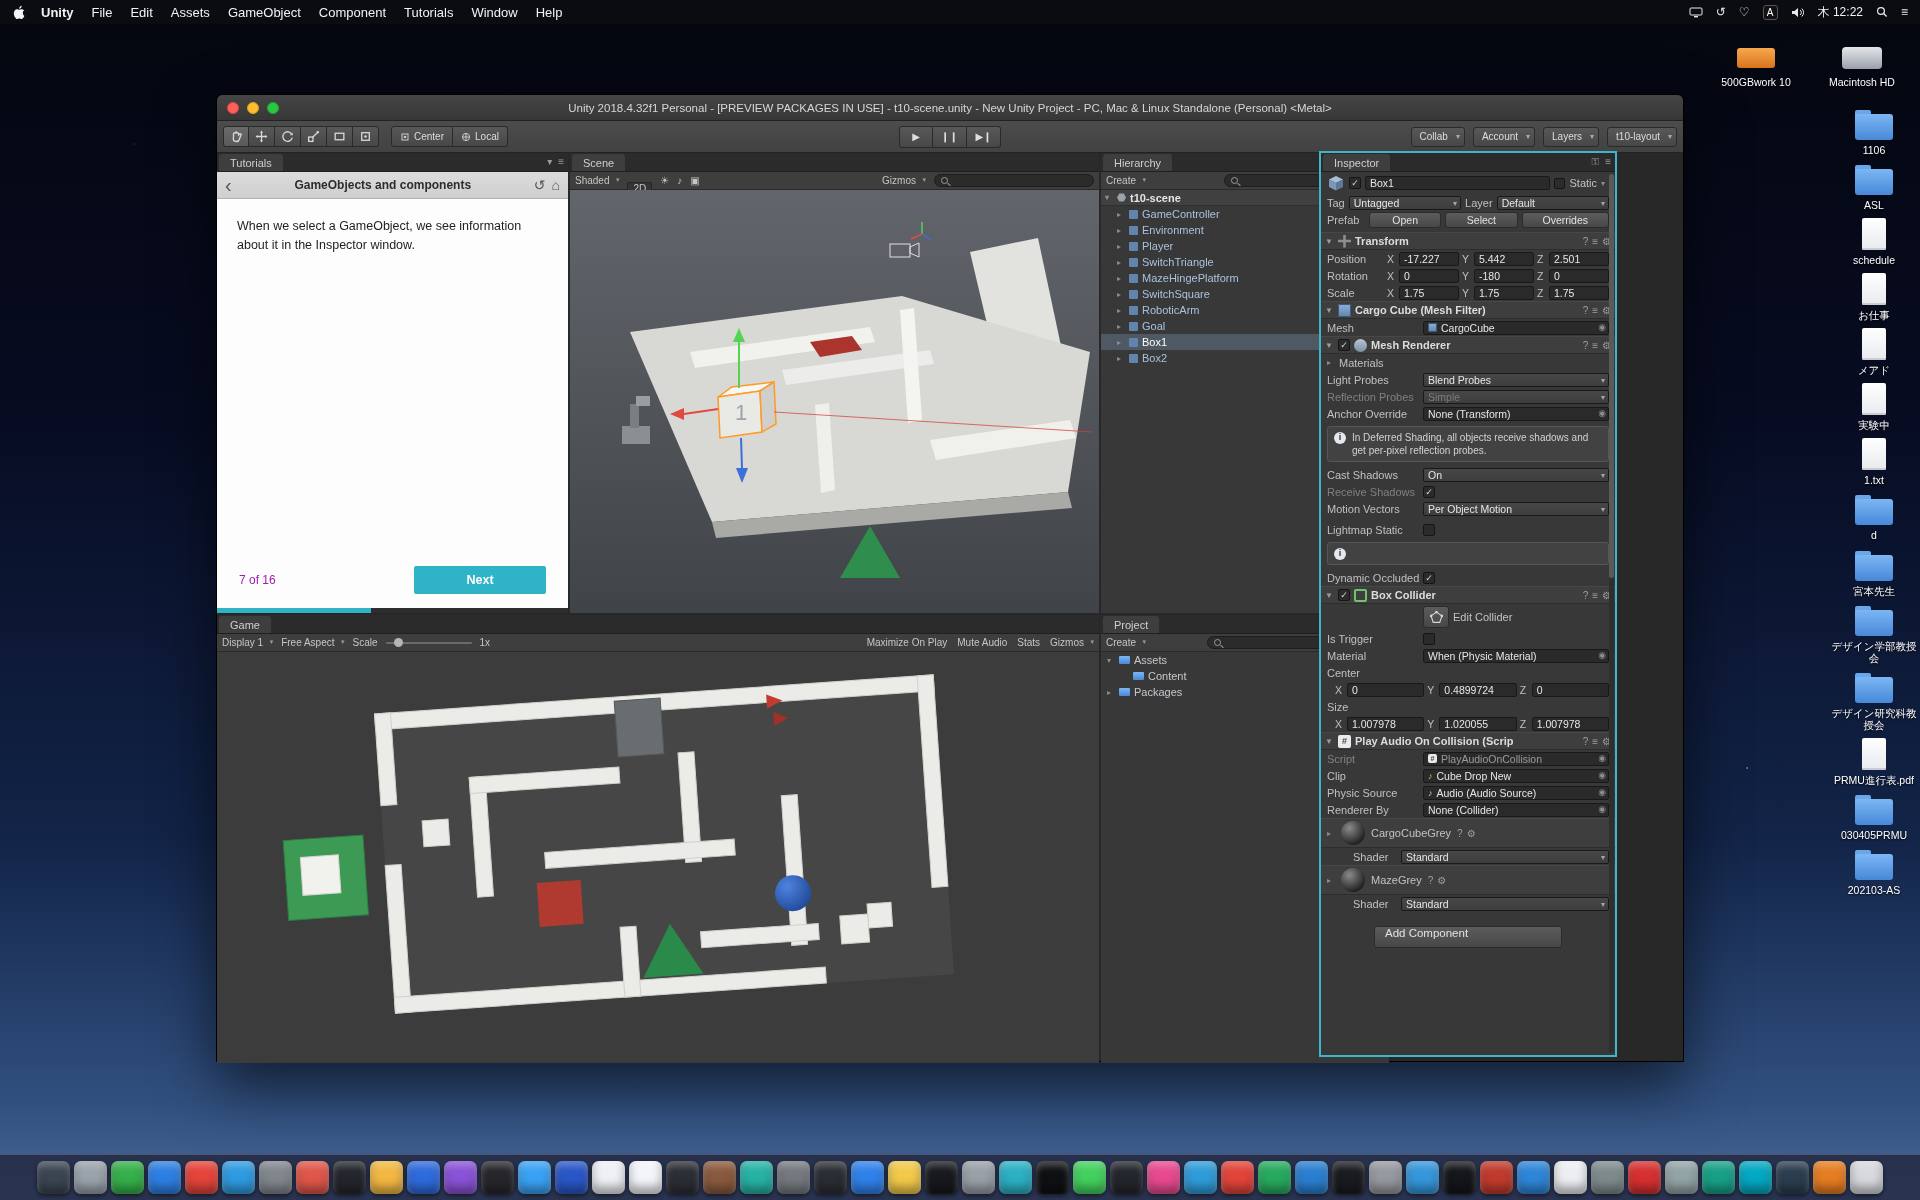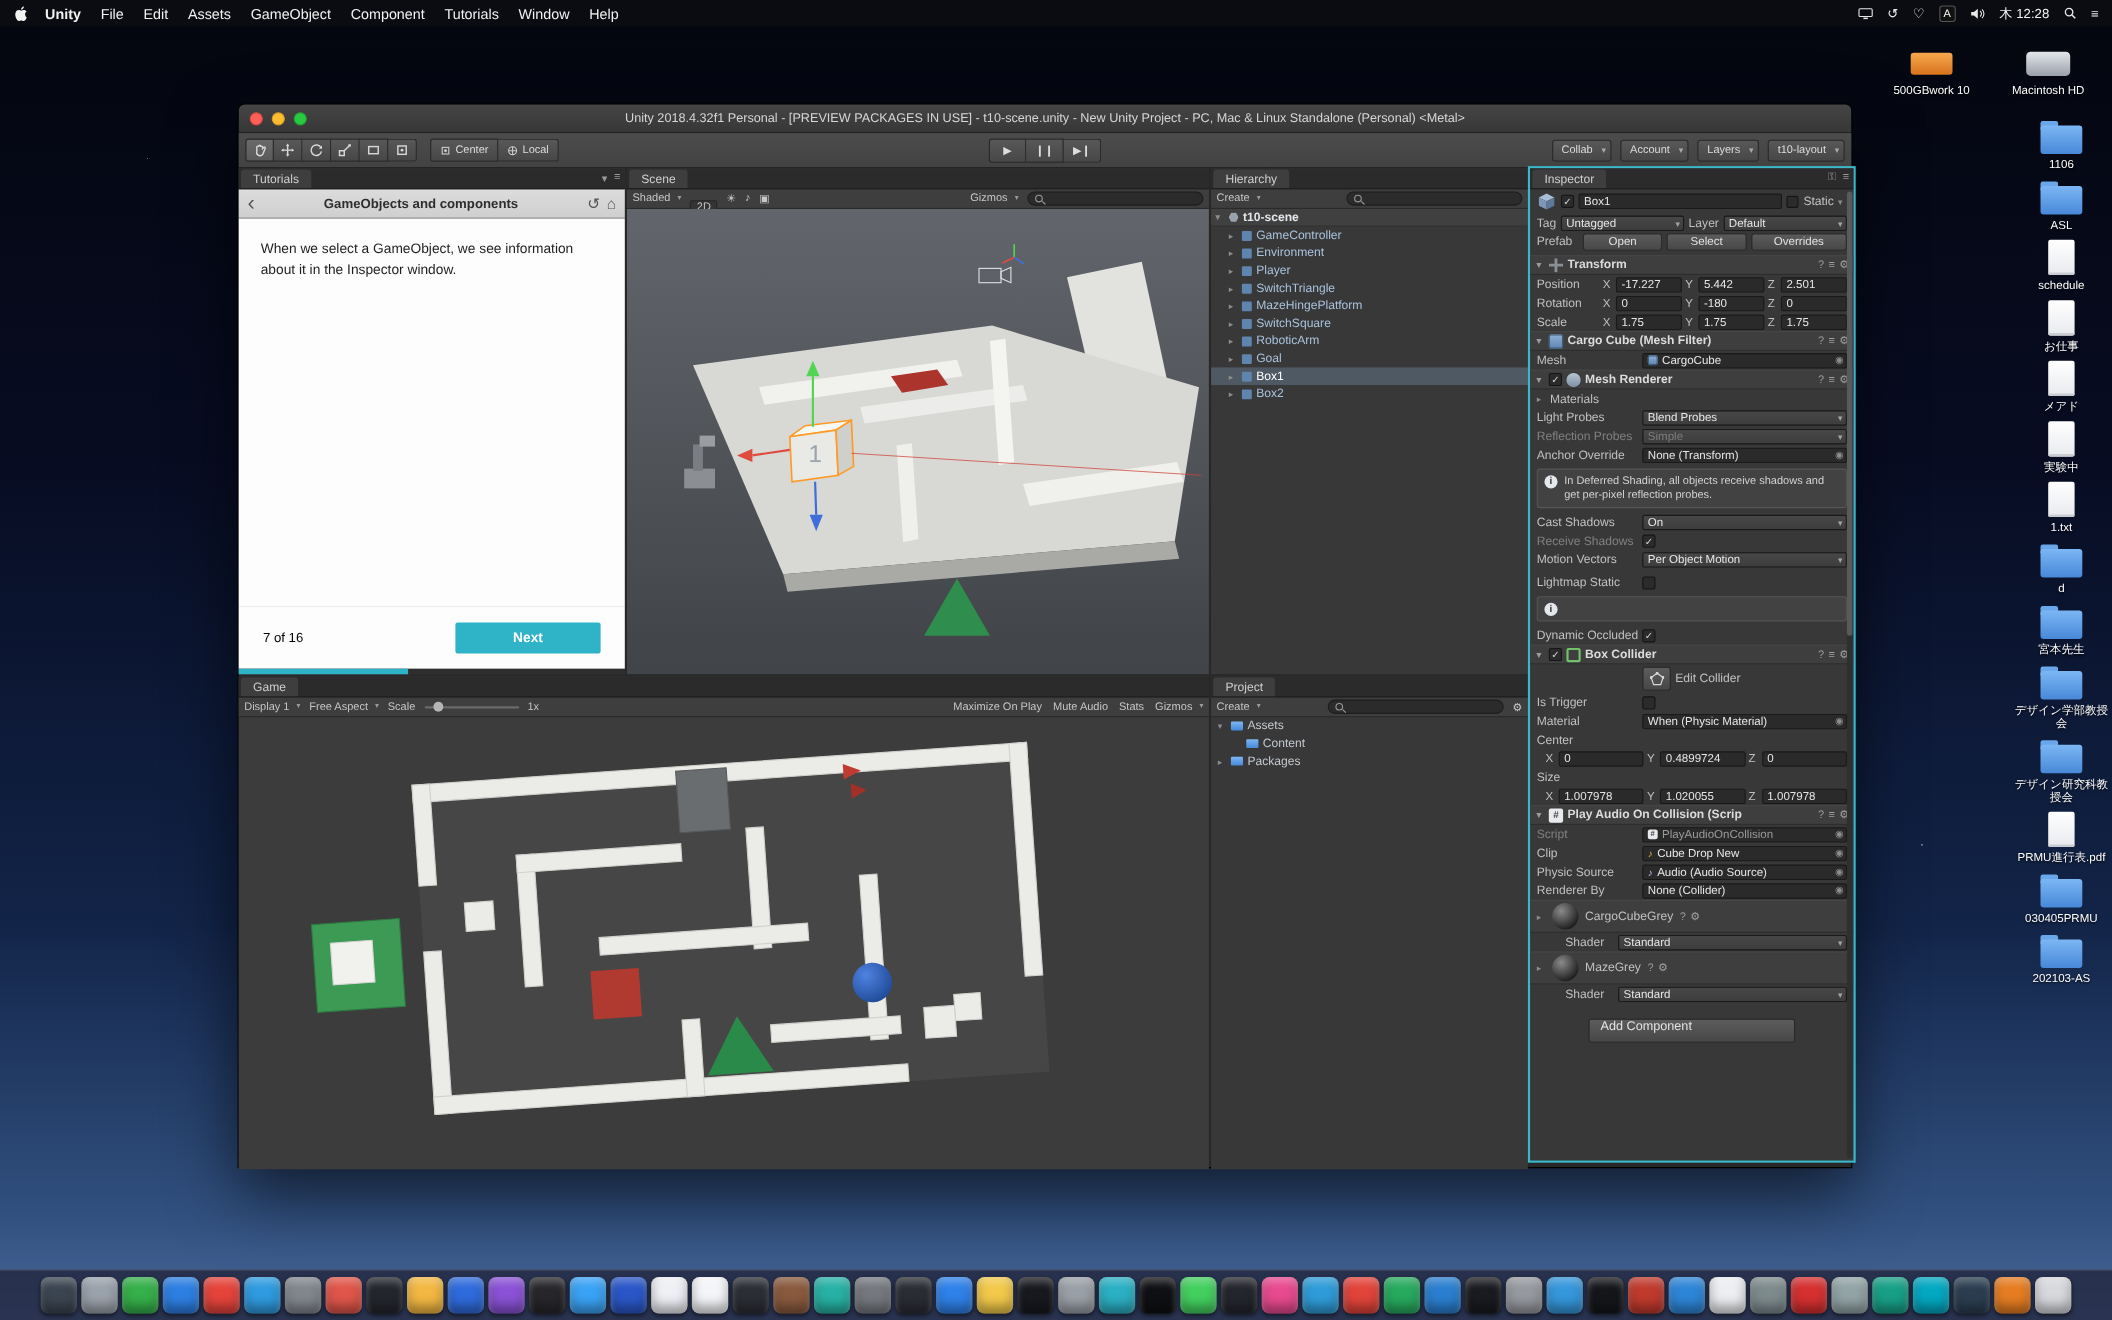--- a/index.html
+++ b/index.html
@@ -108,21 +108,21 @@
   
   .tut { left:0px; top:58px; width:351px; height:460px; }
   .tut-head { height:27px; background:linear-gradient(180deg,#dcdcdc,#cfcfcf); border-bottom:1px solid #b2b2b2;
     display:flex; align-items:center; padding:0 8px; color:#333; }
   .tut-title { flex:1; text-align:center; font-size:12px; font-weight:bold; color:#2d2d2d; }
   .tut-body { background:#fdfdfd; height:352px; padding:18px 20px; color:#1e1e1e;
     font-size:12.5px; line-height:1.5; }
   .tut-body p { margin-bottom:14px; }
   .tut-foot { background:#fdfdfd; height:57px; display:flex; align-items:center;
     justify-content:space-between; padding:0 22px; }
-  .step { color:#000000; font-size:12px; }
+  .step { color:#a21caf; font-size:12px; }
   .next { width:132px; height:28px; background:#2fb3c7; color:#fff; font-weight:bold;
     font-size:12.5px; display:flex; align-items:center; justify-content:center; border-radius:2px; }
   .tut-prog { height:5px; background:#2e2e2e; position:relative; }
   .tut-prog .fill { position:absolute; left:0; top:0; bottom:0; background:#2fb3c7; }
   .ghost-ico { color:#555; font-size:14px; }
   
   .scene { left:353px; top:58px; width:529px; height:460px; }
   .game { left:0px; top:520px; width:882px; height:448px; }
   .viewfill { width:100%; height:calc(100% - 37px); display:block; }
   .tglbtn { padding:4px 5px; height:14px; display:flex; align-items:center; background:#343434;
@@ -140,21 +140,21 @@
     clip-path:polygon(25% 5%,75% 5%,100% 50%,75% 95%,25% 95%,0 50%); }
   .hrow { height:16px; display:flex; align-items:center; gap:4px; padding:0 4px 0 16px;
     color:#a9c2dd; font-size:11px; }
   .hrow.selected { background:#4f5963; color:#fff; }
   .tri { color:#8c8c8c; font-size:8px; width:8px; }
   .gicon { width:9px; height:9px; background:#5f84ad; border-radius:1px; }
   .prow { height:16px; display:flex; align-items:center; gap:4px; color:#c3c9cf; font-size:11px;
     padding-left:calc(6px + (var(--depth,0) * 14px)); }
   .ficon { width:11px; height:8px; border-radius:1px; background:linear-gradient(180deg,#7cb6f4,#4788d8); }
   
-  .insp { left:1174px; top:58px; width:294px; height:902px; outline:2px solid #3db6c8;
+  .insp { left:1104px; top:58px; width:294px; height:902px; outline:2px solid #3db6c8;
     outline-offset:0px; z-index:12; overflow:hidden; }
   .insp-body { height:calc(100% - 19px); overflow:hidden; position:relative; padding-bottom:6px; }
   .irow { display:flex; align-items:center; height:17px; padding:0 6px 0 6px; gap:4px; }
   .irow .lbl { width:92px; flex:none; color:#c0c0c0; font-size:11px; white-space:nowrap; overflow:hidden; }
   .irow .lbl.dis { color:#808080; }
   .nf, .pop, .of { background:#2a2a2a; border:1px solid #191919; border-radius:2px; height:14px;
     display:flex; align-items:center; padding:0 4px; color:#e6e6e6; flex:1; min-width:0;
     white-space:nowrap; overflow:hidden; font-size:10.5px; }
   .pop { background:linear-gradient(180deg,#474747,#3d3d3d); position:relative; padding-right:14px; }
   .pop::after { content:"▾"; position:absolute; right:3px; top:2px; font-size:8px; color:#a5a5a5; }
@@ -230,21 +230,21 @@
       </span>
       <span class="mb-ico">↺</span>
       <span class="mb-ico">♡</span>
       <span class="a-badge">A</span>
       <span class="mb-ico">
         <svg width="14" height="11" viewBox="0 0 14 11">
             <path fill="#e8e8e8" d="M1 4h2.5L7 1v9L3.5 7H1z"></path>
             <path d="M9 3a3 3 0 0 1 0 5 M10.8 1.5a5.4 5.4 0 0 1 0 8" stroke="#e8e8e8" fill="none"></path>
           </svg>
       </span>
-      <span class="clock">木 12:28</span>
+      <span class="clock">木 12:22</span>
       <span class="mb-ico">
         <svg width="12" height="12" viewBox="0 0 12 12">
             <circle cx="5" cy="5" r="3.4" fill="none" stroke="#e8e8e8" stroke-width="1.2"></circle>
             <path d="M7.6 7.6 L10.6 10.6" stroke="#e8e8e8" stroke-width="1.4"></path>
           </svg>
       </span>
       <span class="mb-ico">≡</span>
     </div>
   </div>
 

